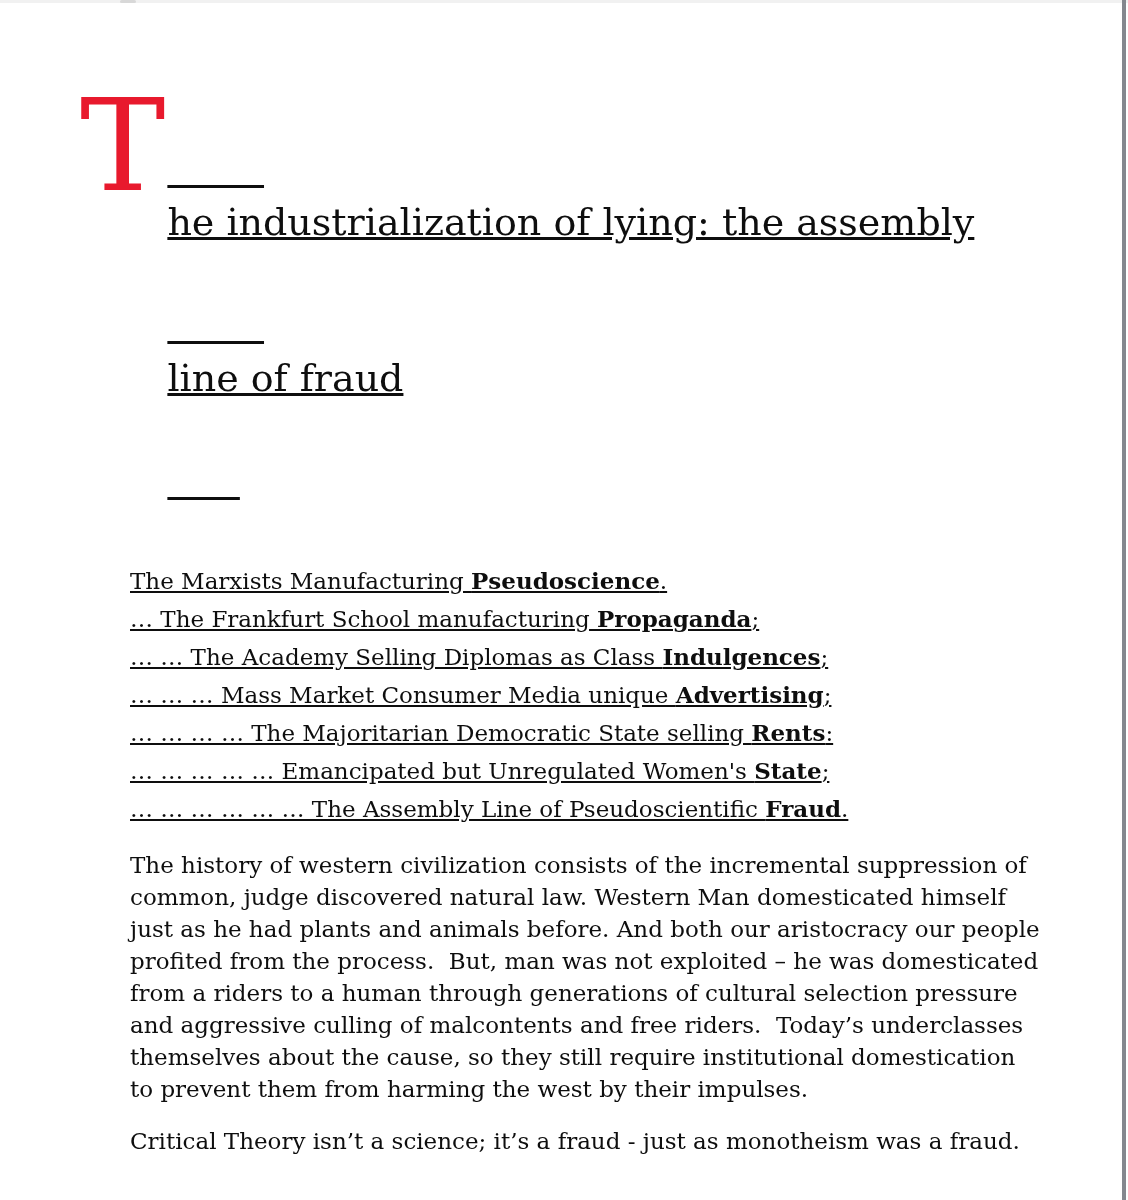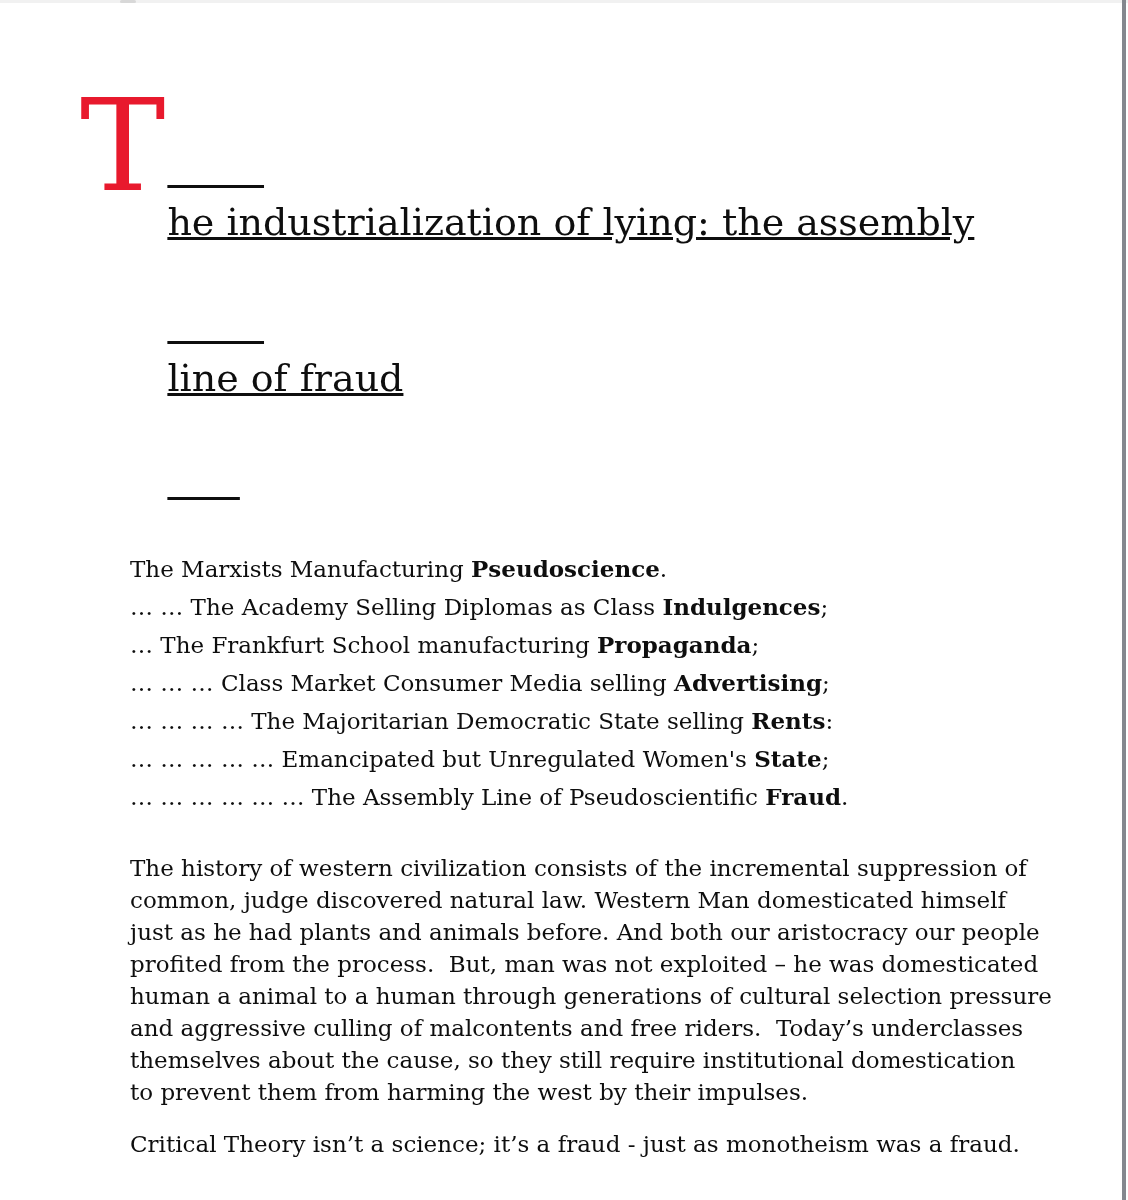--- a/index.html
+++ b/index.html
@@ -41,25 +41,25 @@
   }
   .drop-cap {
     font-size: 128px; line-height: 96px;
     color: #e8192d;
     padding-top: 12px;
     margin-right: 4px;
     letter-spacing: -2px;
   }
   .title-lines { font-size: 38px; line-height: 52px; padding-top: 6px; white-space: pre; text-decoration: underline; }
 
-  .ladder { margin-top: 42px; font-size: 23px; line-height: 37px; }
+  .ladder { margin-top: 54px; font-size: 23px; line-height: 37px; text-decoration: underline; }
   .ladder .line { white-space: pre; }
   .ladder b { font-weight: bold; }
 
-  .para { margin-top: 36px; font-size: 23px; line-height: 32px; }
+  .para { margin-top: 21px; font-size: 23px; line-height: 32px; }
   .para .line { white-space: pre; }
   .para + .para { margin-top: 20px; }
 </style>
 </head>
 <body>
 
 <div class="viewport">
 
   <div class="top-edge">
     <div class="h-scroll-thumb"></div>
@@ -74,34 +74,34 @@
       <div class="title-lines">
         <div>he industrialization of lying: the assembly</div>
         <div>line of fraud</div>
       </div>
     </div>
 
     <div class="content">
 
       <div class="ladder">
         <div class="line"><span>The Marxists Manufacturing </span><b>Pseudoscience</b><span>.</span></div>
+        <div class="line"><span>… The Frankfurt School manufacturing </span><b>Propaganda</b><span>;</span></div>
         <div class="line"><span>… … The Academy Selling Diplomas as Class </span><b>Indulgences</b><span>;</span></div>
-        <div class="line"><span>… The Frankfurt School manufacturing </span><b>Propaganda</b><span>;</span></div>
-        <div class="line"><span>… … … Class Market Consumer Media selling </span><b>Advertising</b><span>;</span></div>
+        <div class="line"><span>… … … Mass Market Consumer Media unique </span><b>Advertising</b><span>;</span></div>
         <div class="line"><span>… … … … The Majoritarian Democratic State selling </span><b>Rents</b><span>:</span></div>
         <div class="line"><span>… … … … … Emancipated but Unregulated Women's </span><b>State</b><span>;</span></div>
         <div class="line"><span>… … … … … … The Assembly Line of Pseudoscientific </span><b>Fraud</b><span>.</span></div>
       </div>
 
       <div class="para">
         <div class="line">The history of western civilization consists of the incremental suppression of</div>
         <div class="line">common, judge discovered natural law. Western Man domesticated himself</div>
         <div class="line">just as he had plants and animals before. And both our aristocracy our people</div>
         <div class="line">profited from the process.  But, man was not exploited – he was domesticated</div>
-        <div class="line">human a animal to a human through generations of cultural selection pressure</div>
+        <div class="line">from a riders to a human through generations of cultural selection pressure</div>
         <div class="line">and aggressive culling of malcontents and free riders.  Today’s underclasses</div>
         <div class="line">themselves about the cause, so they still require institutional domestication</div>
         <div class="line">to prevent them from harming the west by their impulses.</div>
       </div>
 
       <div class="para">
         <div class="line">Critical Theory isn’t a science; it’s a fraud - just as monotheism was a fraud.</div>
 
       </div>
 

